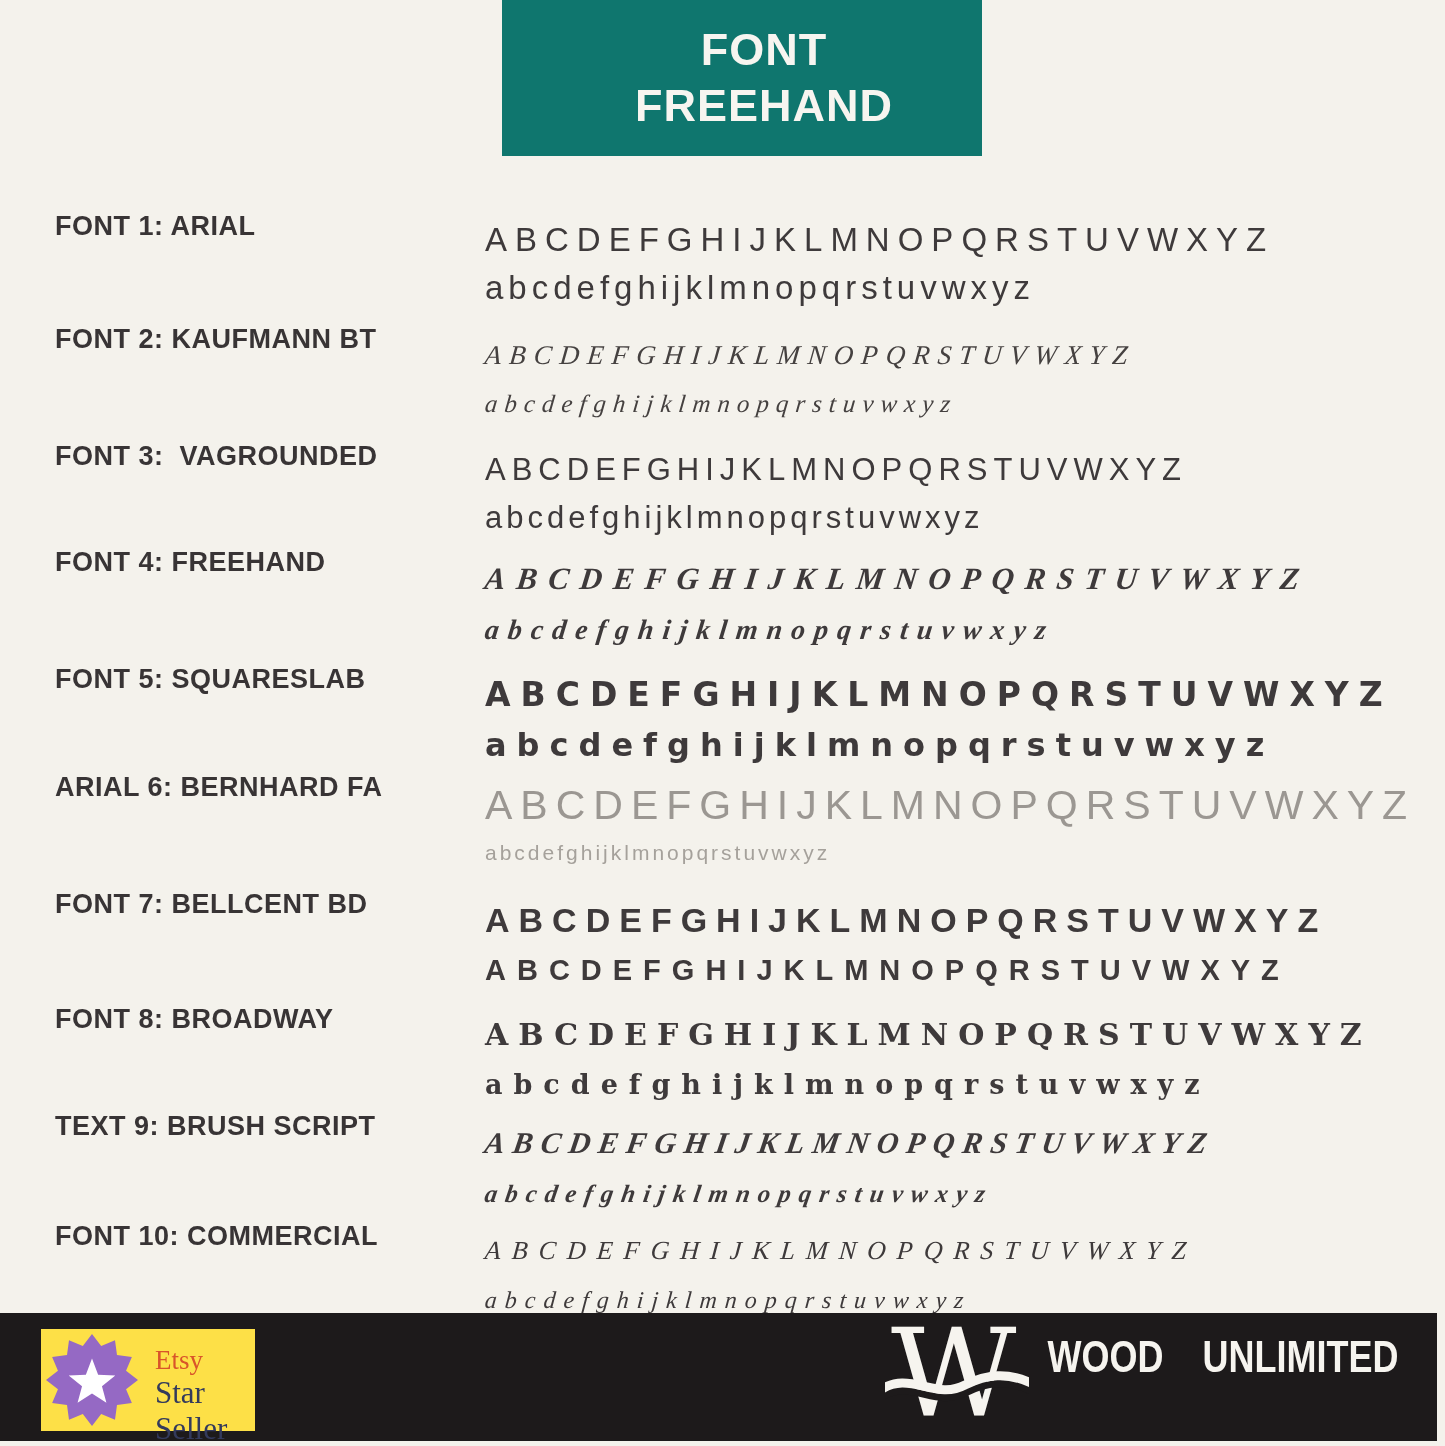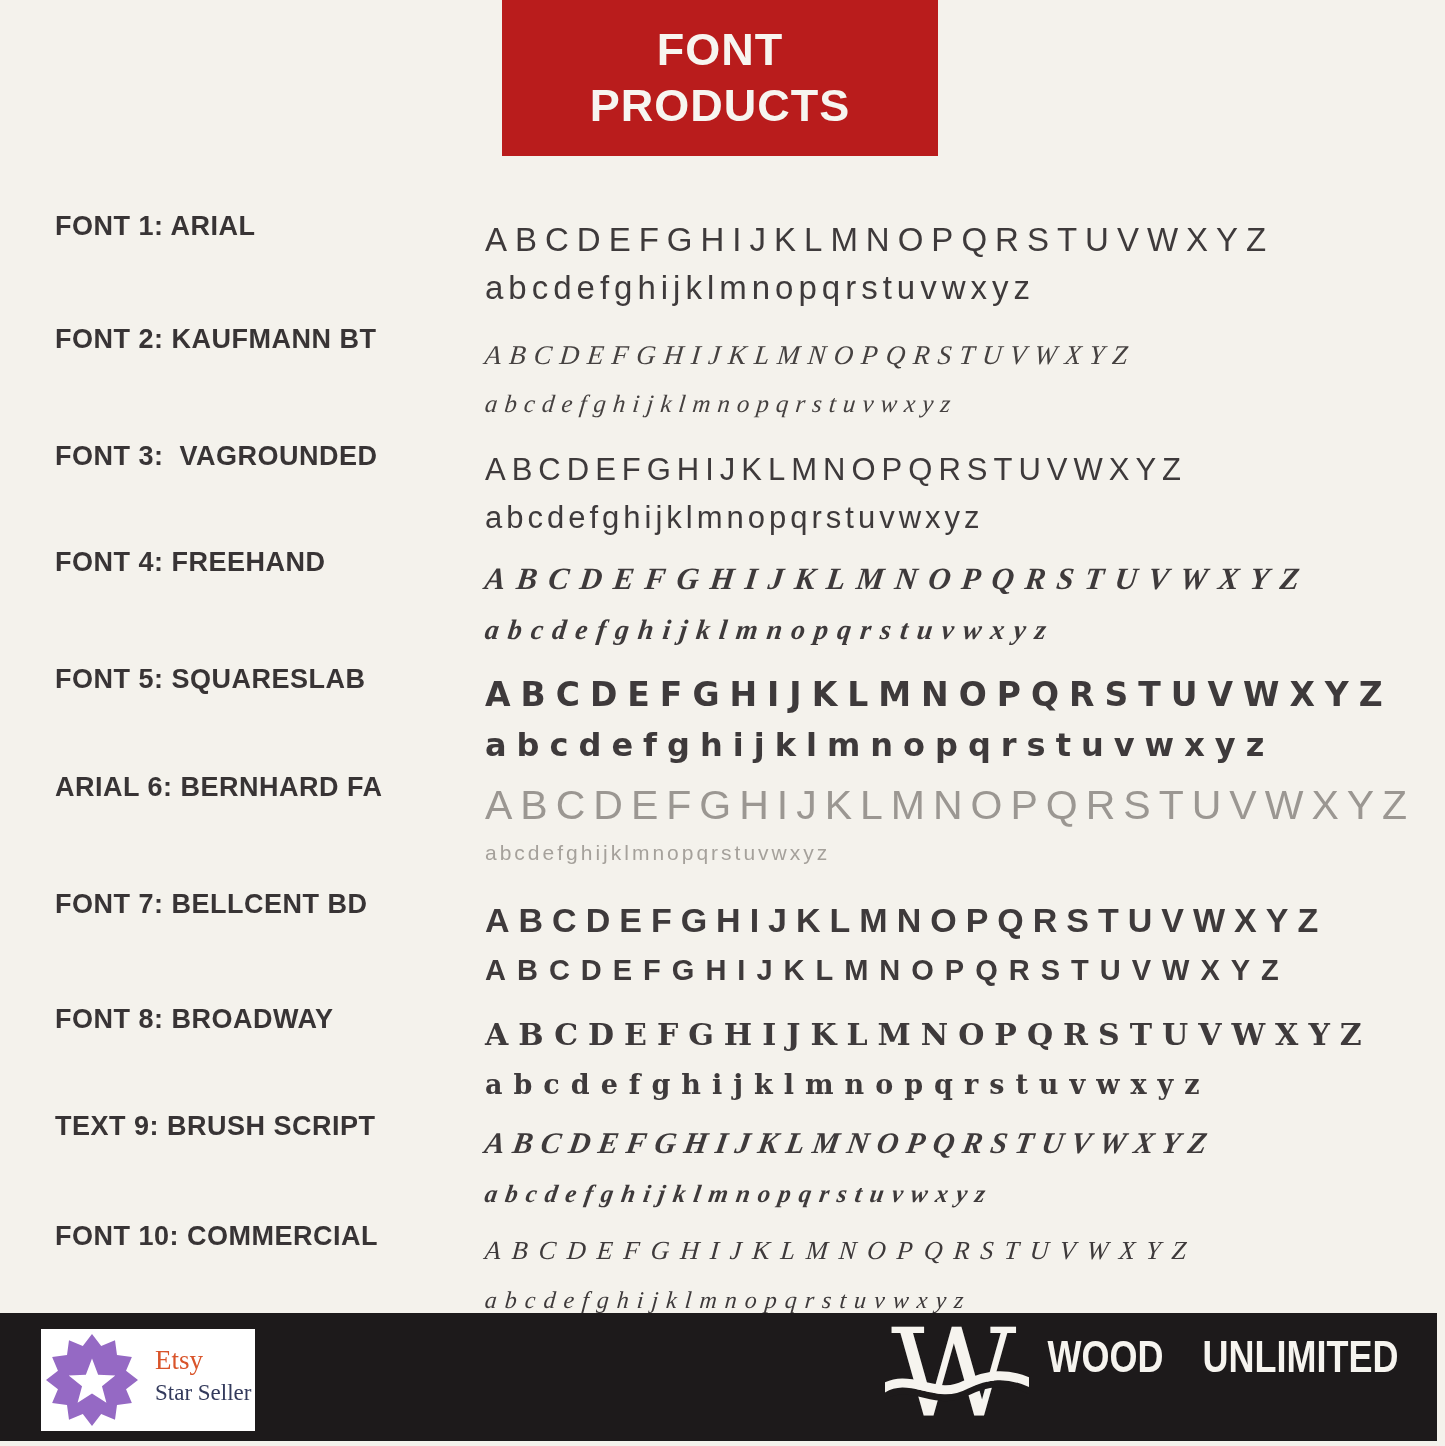--- a/index.html
+++ b/index.html
@@ -6,23 +6,24 @@
   body{
     position:relative;
     width:1445px;height:1446px;
     background:#f4f2ec;
     overflow:hidden;
     font-family:"Liberation Sans",sans-serif;
   }
   
   .header-box{
     position:absolute;left:502px;top:0;width:436px;height:156px;
-    background:#b91c1c;
+    background:#0f766e;
     display:flex;flex-direction:column;align-items:center;justify-content:center;
     gap:6px;
+    padding-left:44px;
   }
   .header-box .hline{
     color:#f7f5f0;font-weight:700;font-size:45px;line-height:50px;
     letter-spacing:1px;font-family:"Liberation Sans",sans-serif;
   }
   
   .row{position:absolute;left:0;width:100%;}
   .row .label{
     position:absolute;left:55px;top:25px;
     font-size:27px;font-weight:700;color:#383435;letter-spacing:.5px;
@@ -79,26 +80,26 @@
   .f10 .l{font-size:24px;letter-spacing:8px;}
   .f10 .s span{transform:skewX(-5deg);}
 
   
   .footer{
     position:absolute;left:0;top:1313px;width:1437px;height:128px;
     background:#1d1a1b;
   }
   .etsy-card{
     position:absolute;left:41px;top:16px;width:214px;height:102px;
-    background:#ffffff;
+    background:#fde047;
   }
   .etsy-badge{position:absolute;left:5px;top:5px;}
   .etsy-text{position:absolute;left:114px;top:16px;font-family:"Liberation Serif",serif;}
   .etsy-brand{display:block;font-size:27px;line-height:30px;color:#d9542a;}
-  .etsy-sub{display:block;font-size:23px;line-height:36px;color:#333a5c;}
+  .etsy-sub{display:block;font-size:31px;line-height:36px;color:#333a5c;}
 
   .promo{
     position:absolute;left:330px;top:22px;width:730px;
     text-align:center;color:#fbf9f5;font-weight:700;
     font-size:31px;line-height:45px;letter-spacing:.5px;
     font-family:"Liberation Sans",sans-serif;
   }
   .promo .pline{display:block;white-space:nowrap;}
 
   .wood-logo{position:absolute;right:14px;top:12px;display:flex;align-items:flex-start;}
@@ -112,21 +113,21 @@
   .logo-line{
     font-family:"Liberation Sans",sans-serif;font-weight:700;color:#f6f4ef;
     font-size:45px;line-height:47px;transform:scaleX(.8);white-space:nowrap;
   }
 </style>
 </head>
 <body>
 
 <div class="header-box">
   <div class="hline">FONT</div>
-  <div class="hline">PRODUCTS</div>
+  <div class="hline">FREEHAND</div>
 </div>
 
 <div class="row r1 f1">
   <div class="label">FONT 1: ARIAL</div>
   <div class="samples">
     <div class="s u"><span>ABCDEFGHIJKLMNOPQRSTUVWXYZ</span></div>
     <div class="s l"><span>abcdefghijklmnopqrstuvwxyz</span></div>
   </div>
 </div>
 

